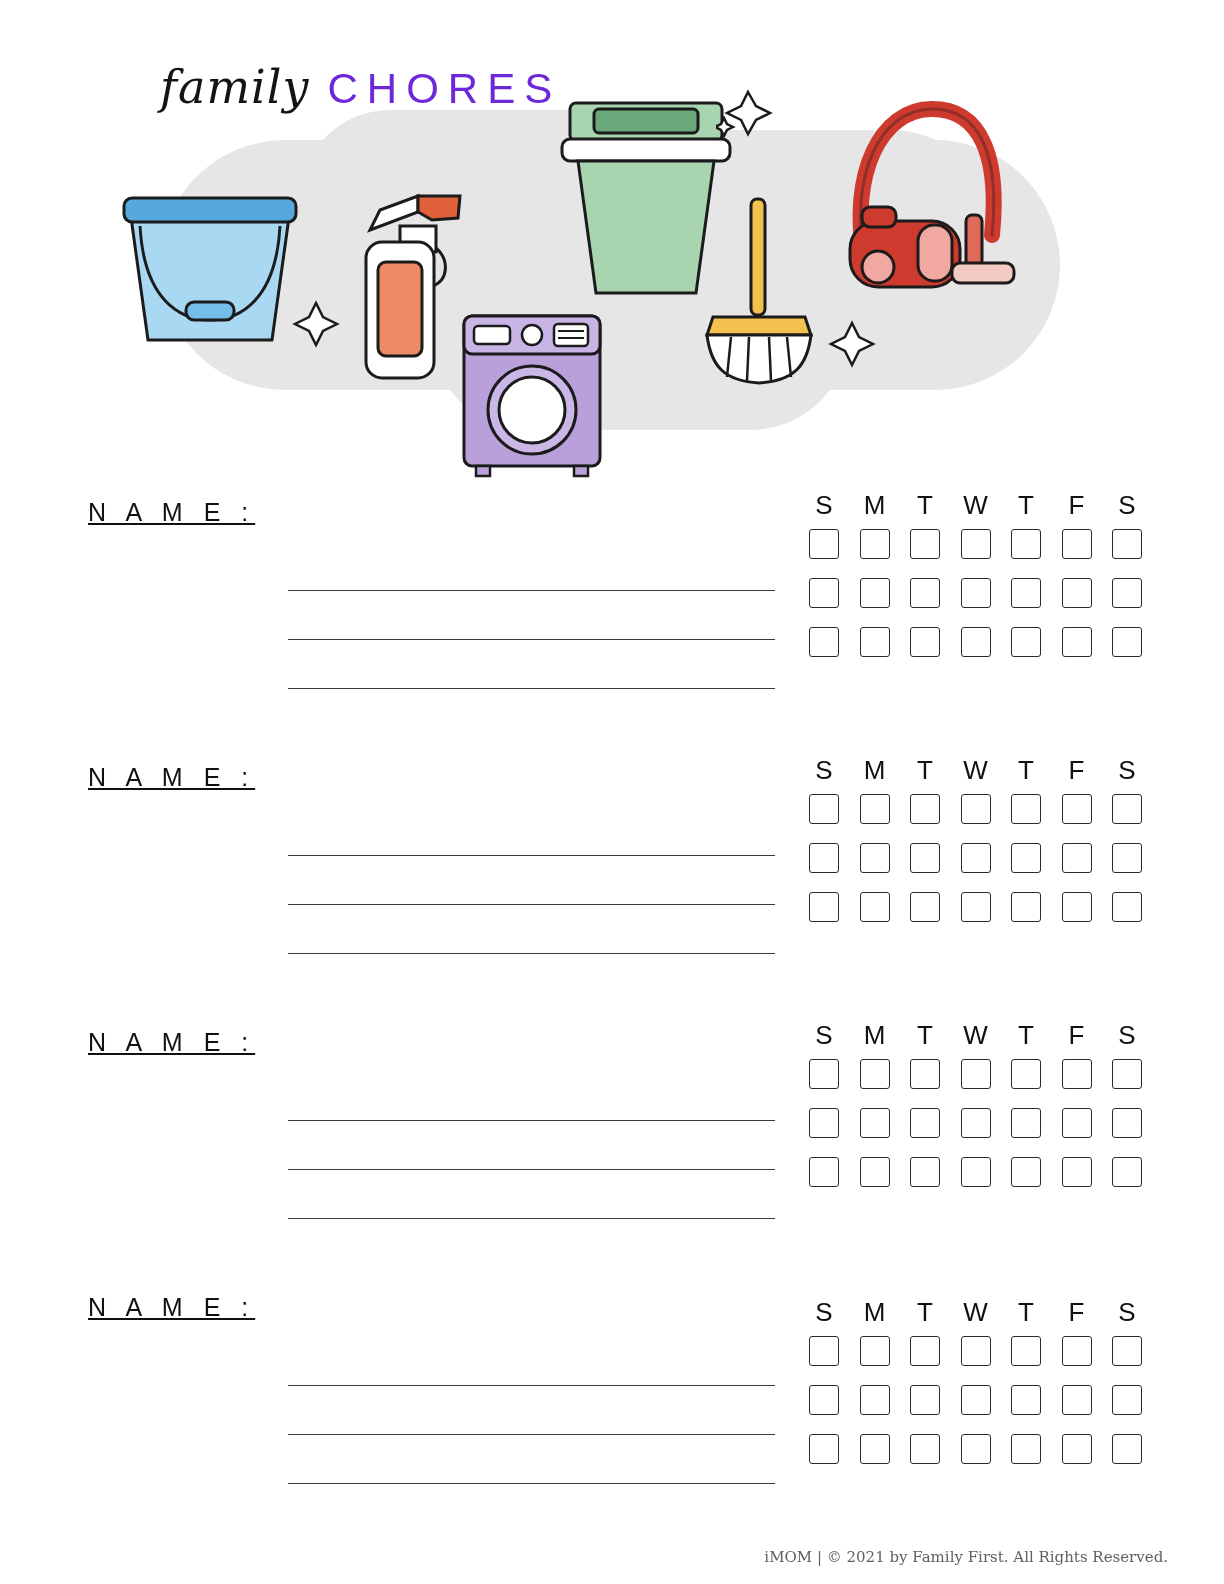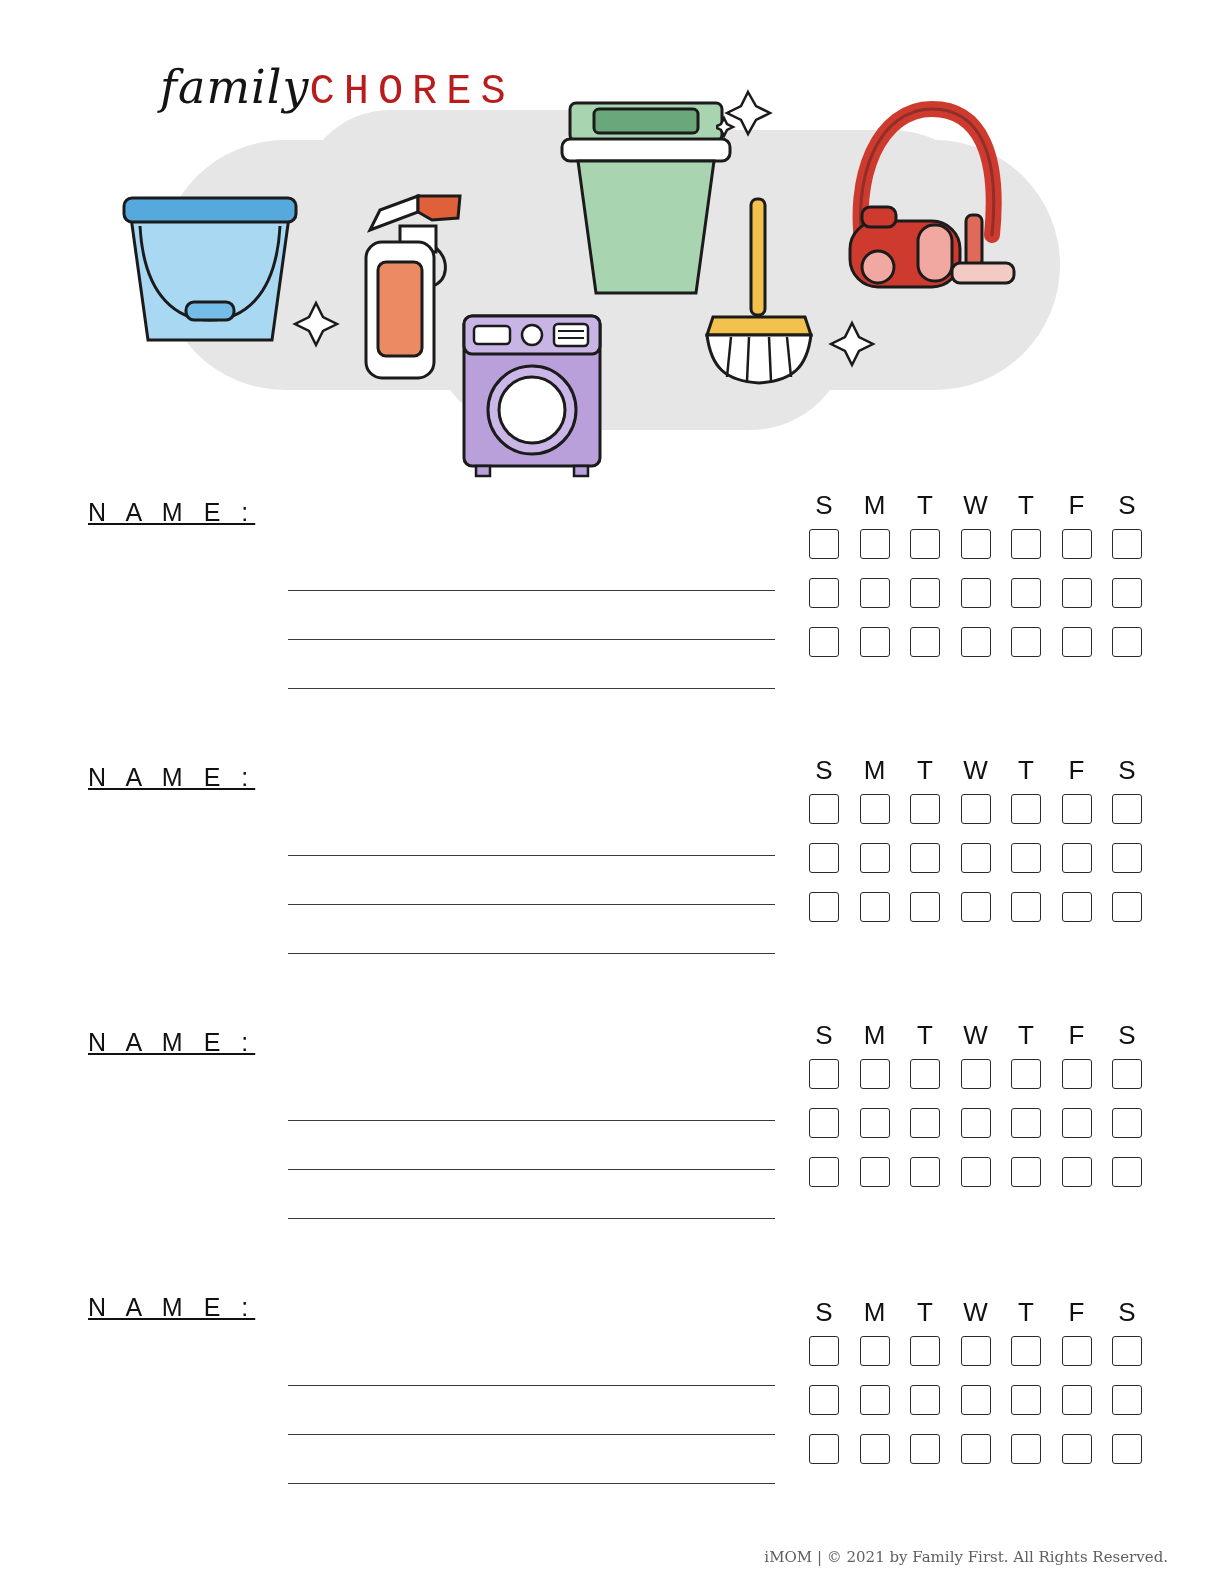--- a/index.html
+++ b/index.html
@@ -52,34 +52,34 @@
     border-radius: 110px;
   }
 
   .title {
     position: absolute;
     left: 160px;
     top: 60px;
     z-index: 5;
     display: flex;
     align-items: baseline;
-    gap: 0;
+    gap: 18px;
   }
   .title-script {
     font-family: "DejaVu Serif", serif;
     font-style: italic;
     font-size: 46px;
     color: #141414;
     letter-spacing: 1px;
   }
   .title-block {
-    font-family: Liberation Mono, monospace;
+    font-family: Liberation Sans, sans-serif;
     font-size: 42px;
     letter-spacing: 9px;
-    color: #b91c1c;
+    color: #6d28d9;
   }
 
   .art { position: absolute; z-index: 4; }
 
   
   .sheet {
     position: relative;
     width: 1224px;
   }
   .person-block {

